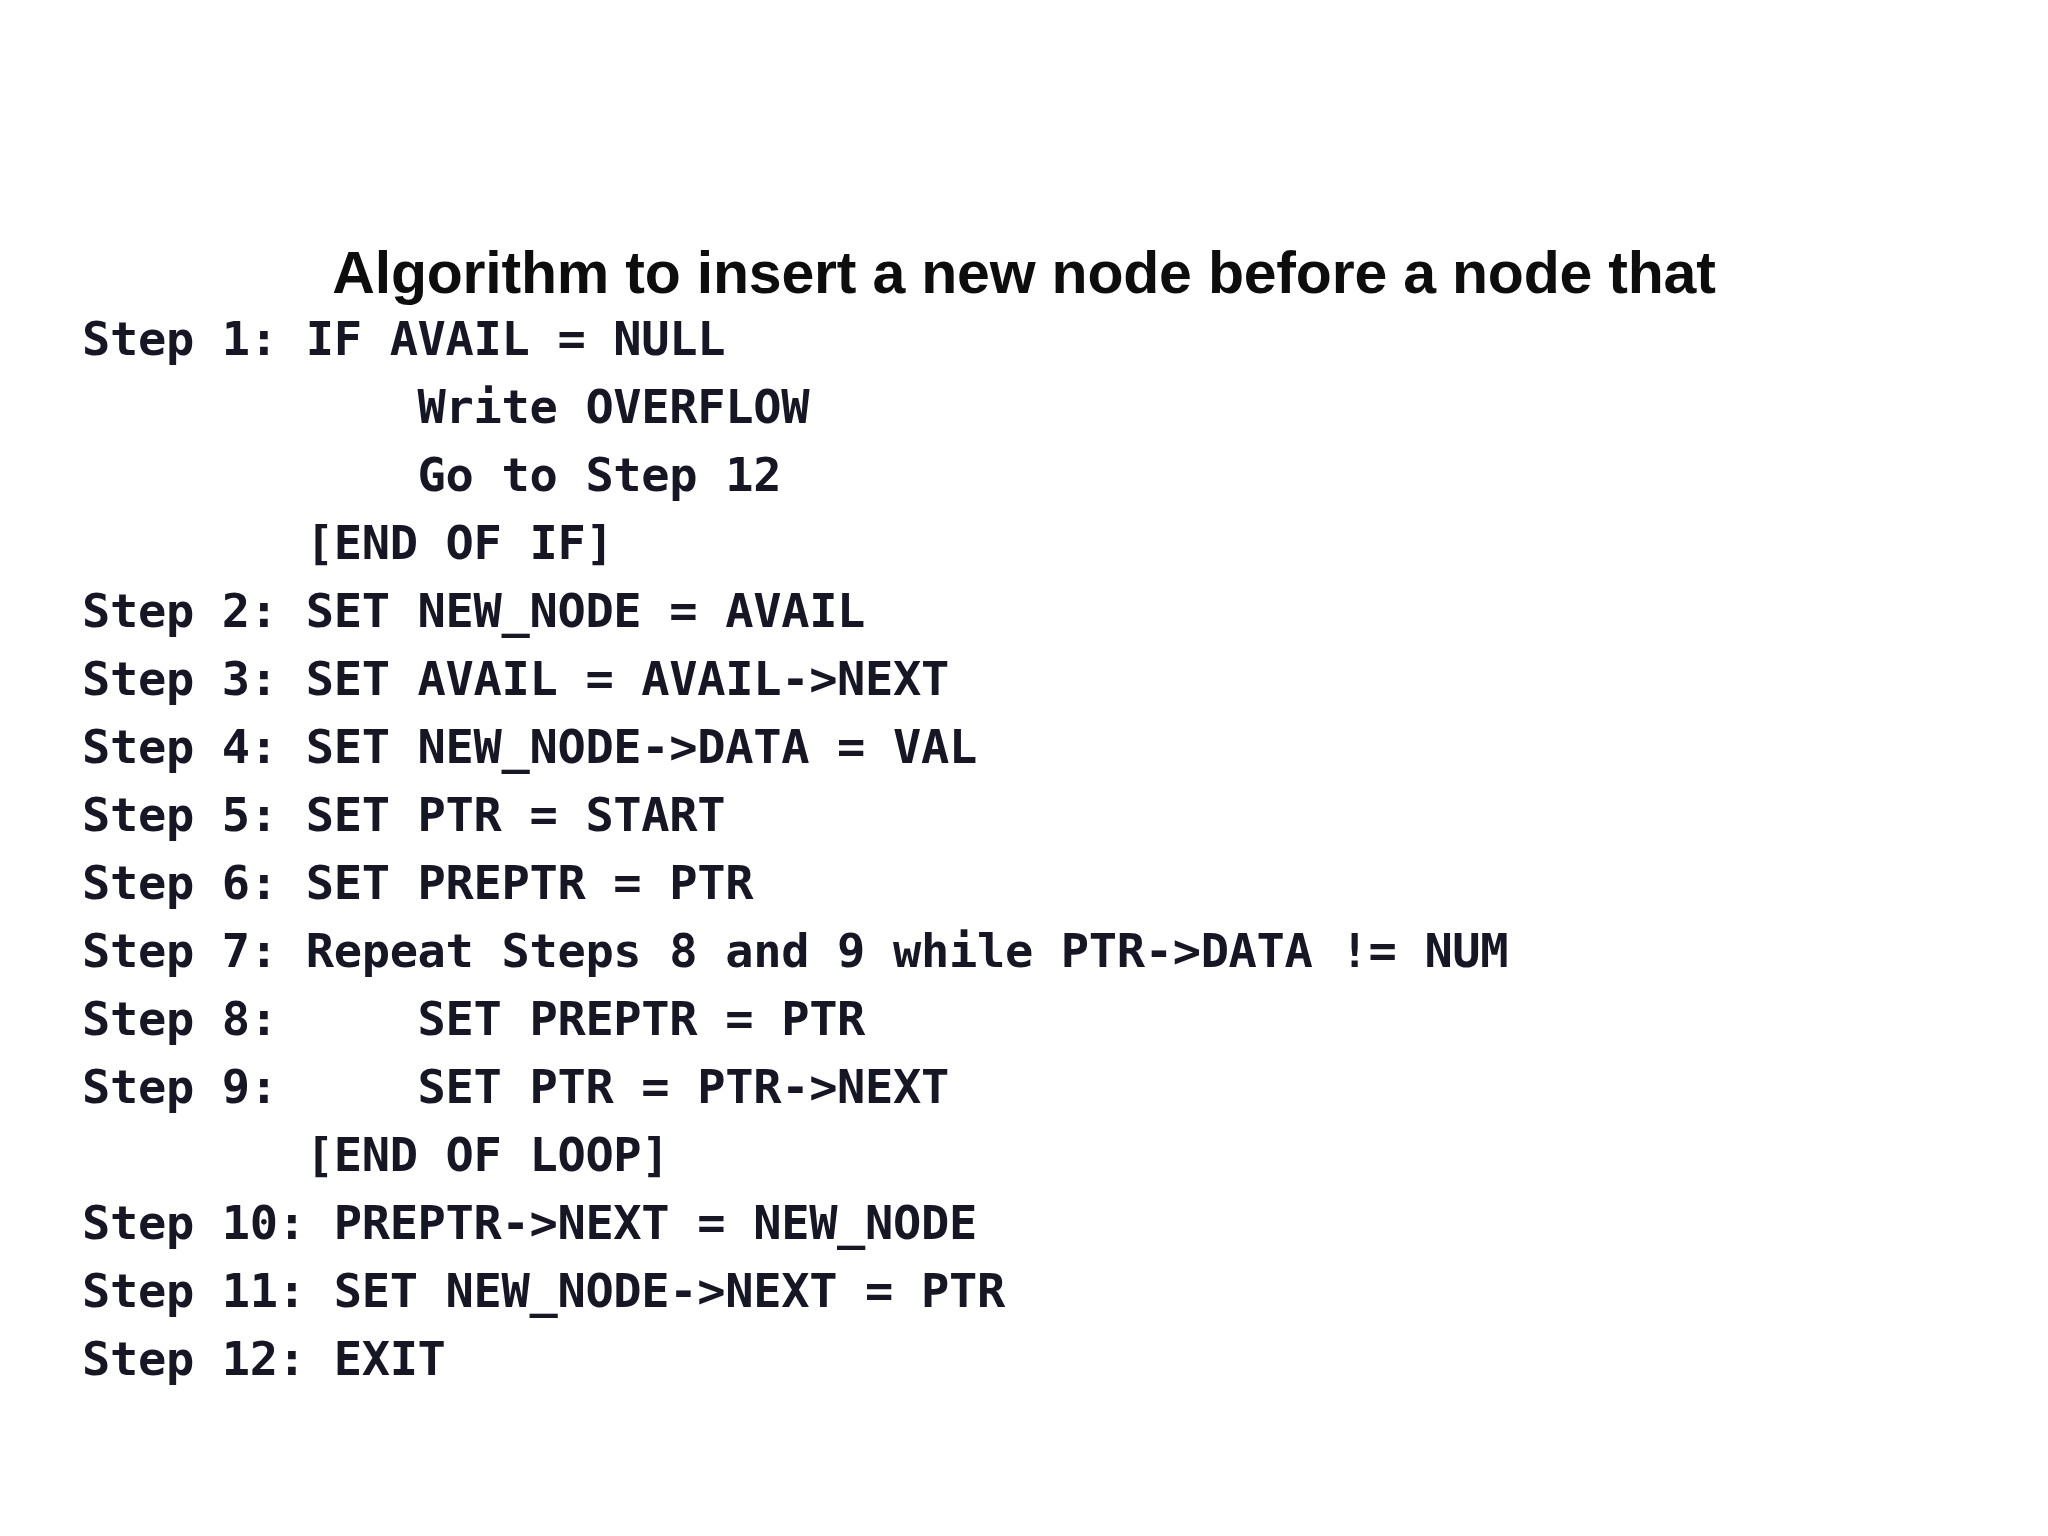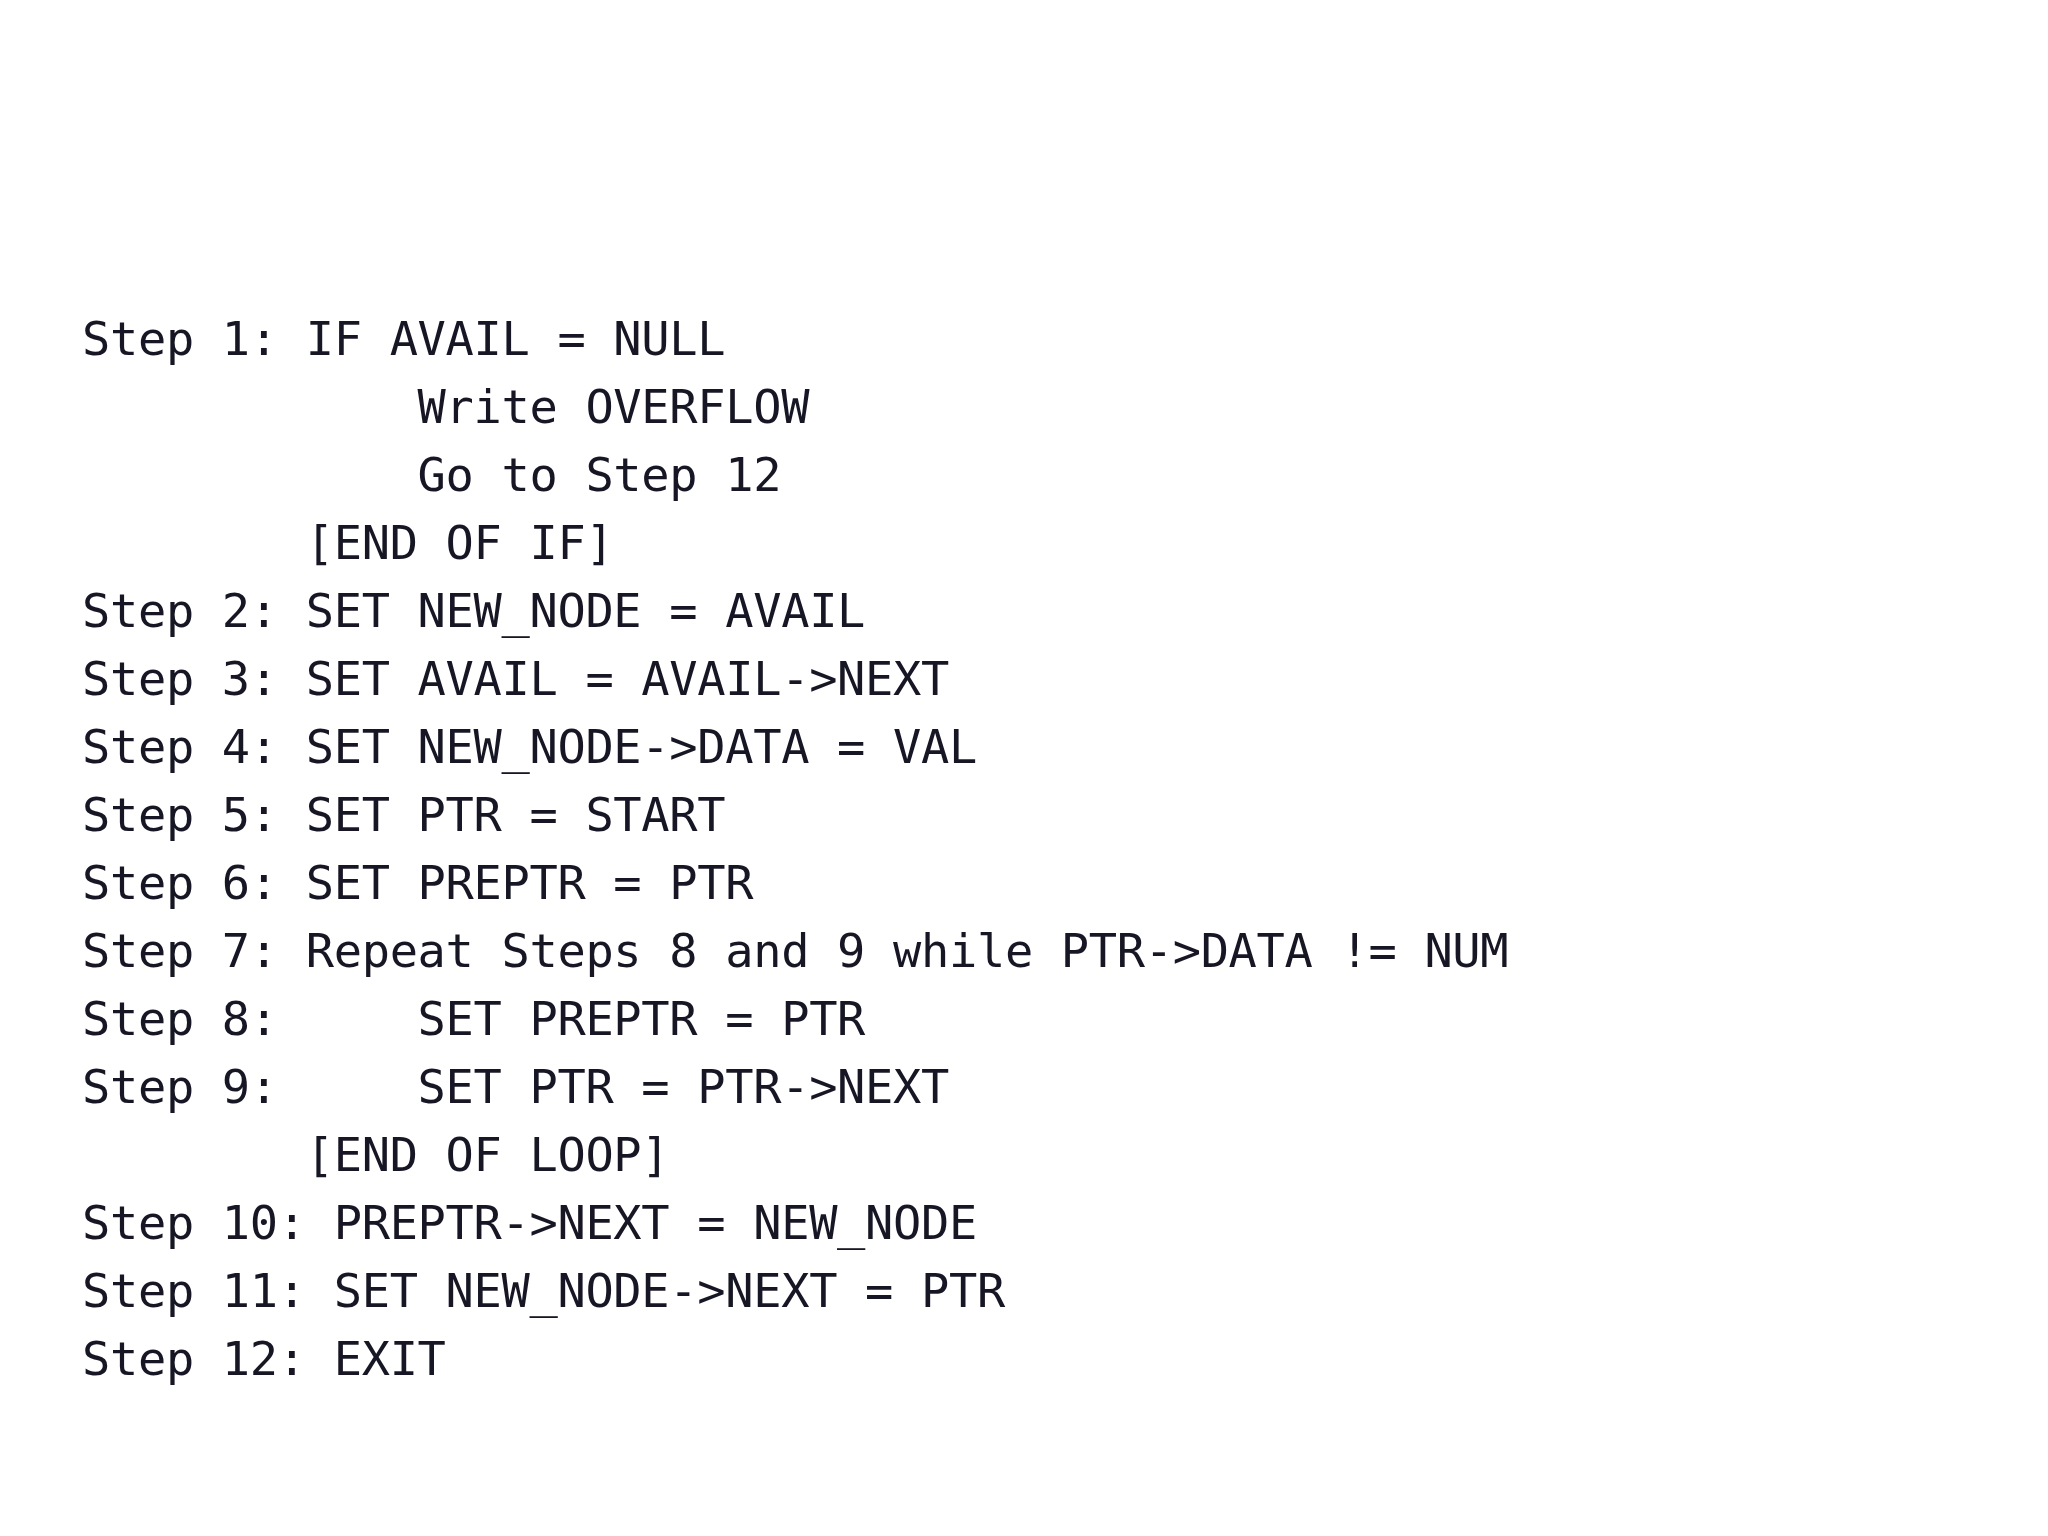--- a/index.html
+++ b/index.html
@@ -46,25 +46,27 @@
     line-height: 68px;
     letter-spacing: -0.33px;
     color: #161624;
     white-space: pre;
     -webkit-font-smoothing: antialiased;
   }
   .code-line {
     display: block;
     height: 68px;
     white-space: pre;
+    font-weight: bold;
   }
 </style>
 </head>
 <body>
 
 <div id="page" style="background: rgb(255, 255, 255);">
 
   <h1 id="slide-title" style="color: rgb(13, 13, 13);">
+    <span class="title-line">Algorithm to insert a new node before a node that</span>
   </h1>
 
   <pre id="algorithm-block" style="color: rgb(22, 22, 36);"><span class="code-line">Step 1: IF AVAIL = NULL</span><span class="code-line">            Write OVERFLOW</span><span class="code-line">            Go to Step 12</span><span class="code-line">        [END OF IF]</span><span class="code-line">Step 2: SET NEW_NODE = AVAIL</span><span class="code-line">Step 3: SET AVAIL = AVAIL-&gt;NEXT</span><span class="code-line">Step 4: SET NEW_NODE-&gt;DATA = VAL</span><span class="code-line">Step 5: SET PTR = START</span><span class="code-line">Step 6: SET PREPTR = PTR</span><span class="code-line">Step 7: Repeat Steps 8 and 9 while PTR-&gt;DATA != NUM</span><span class="code-line">Step 8:     SET PREPTR = PTR</span><span class="code-line">Step 9:     SET PTR = PTR-&gt;NEXT</span><span class="code-line">        [END OF LOOP]</span><span class="code-line">Step 10: PREPTR-&gt;NEXT = NEW_NODE</span><span class="code-line">Step 11: SET NEW_NODE-&gt;NEXT = PTR</span><span class="code-line">Step 12: EXIT</span></pre>
 
 </div>
 
 </body></html>

